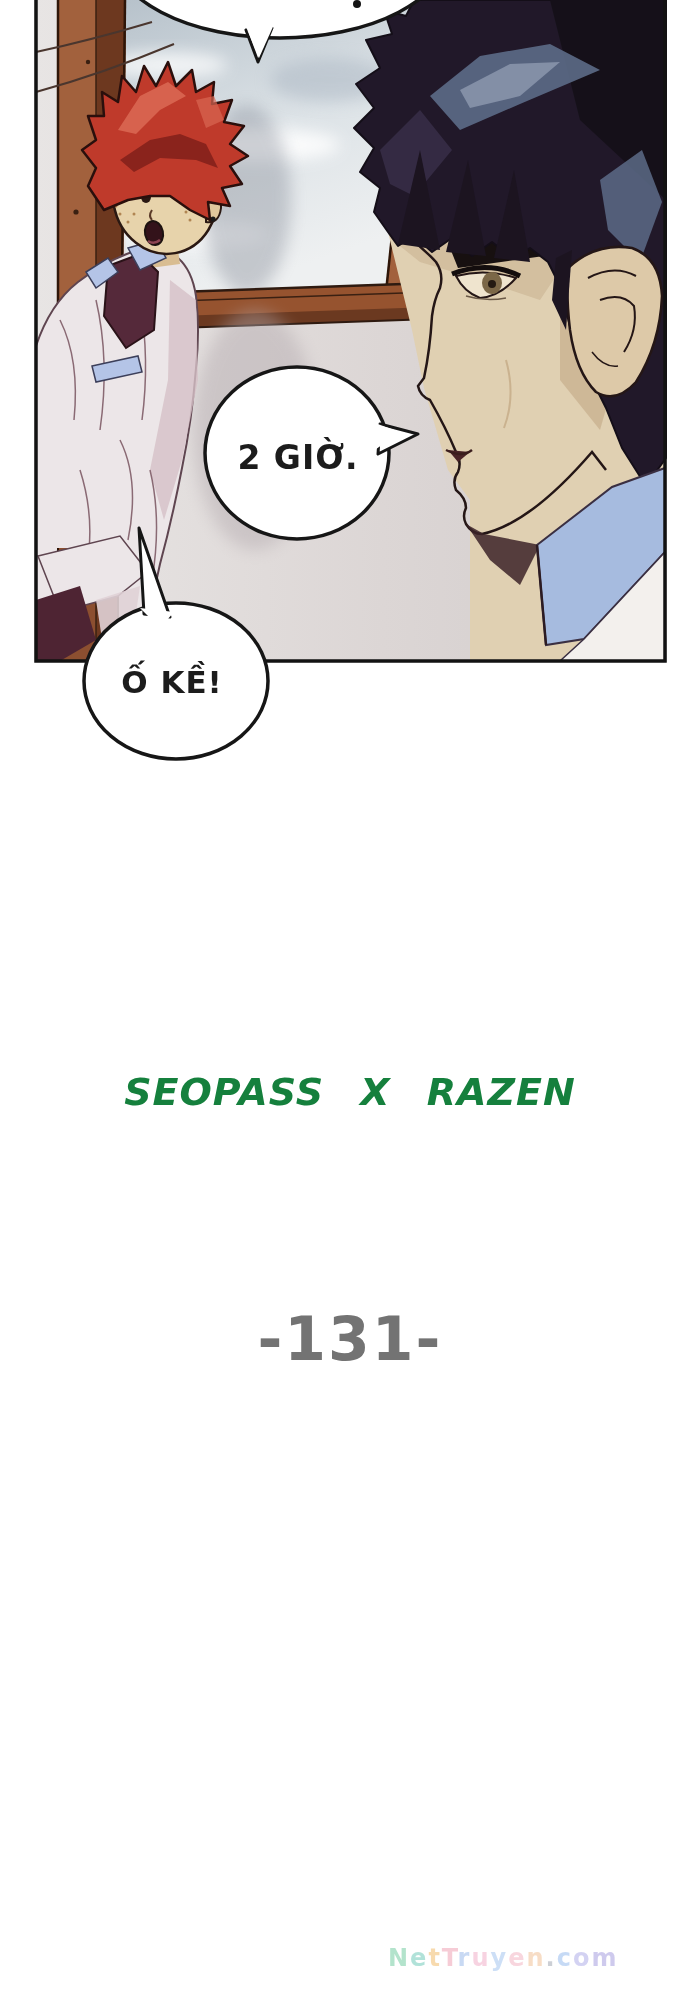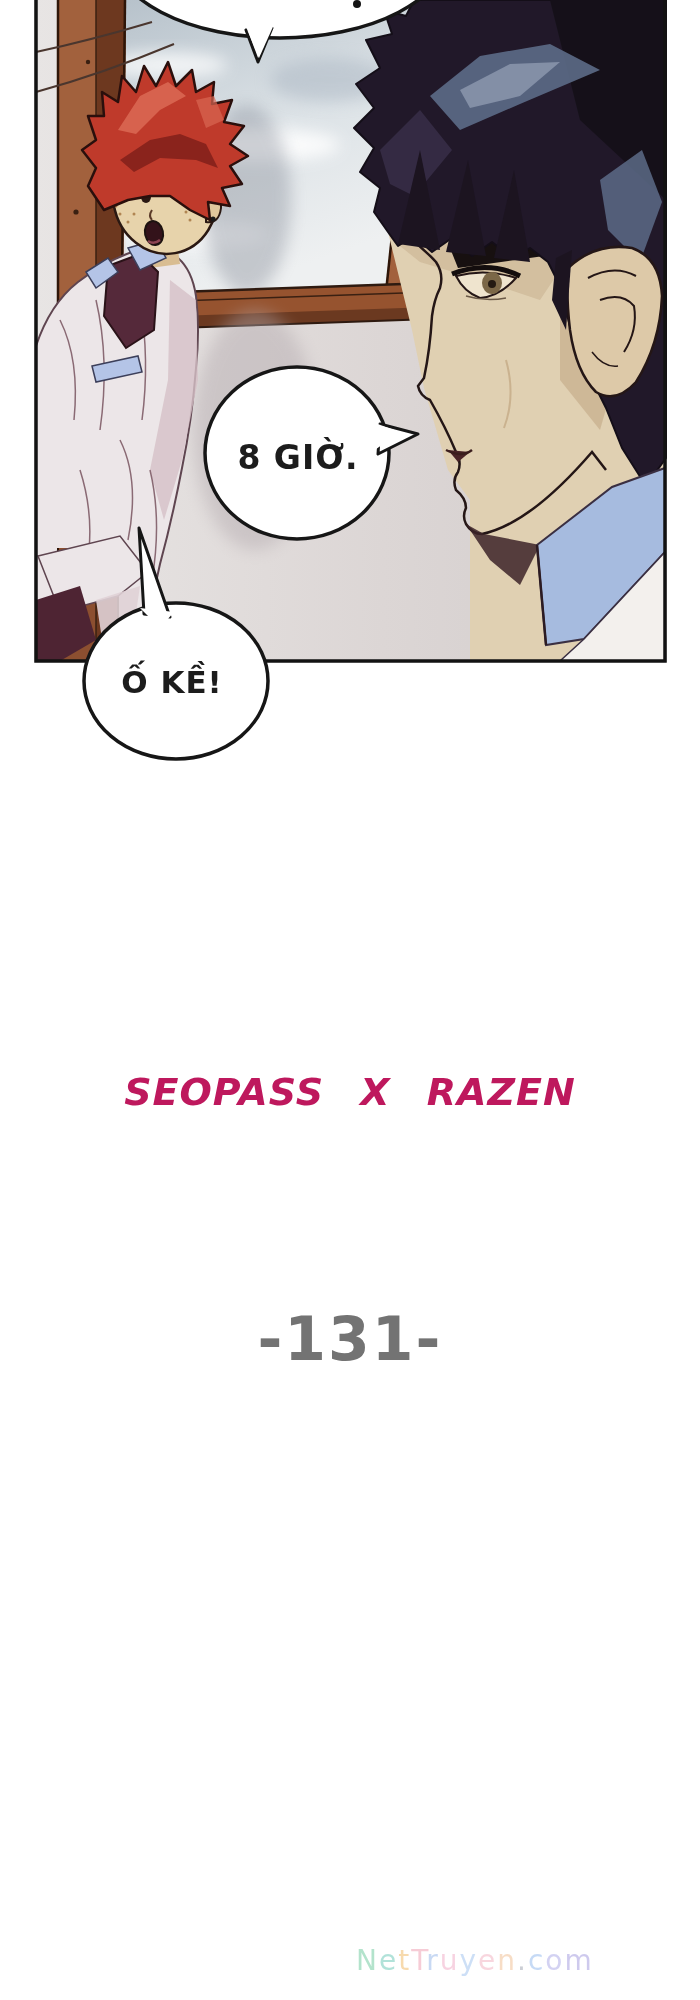--- a/index.html
+++ b/index.html
@@ -19,22 +19,22 @@
   .collab{
     position:absolute;left:0;top:1070px;width:700px;text-align:center;
     font-style:italic;font-weight:700;font-size:38px;letter-spacing:1px;
     word-spacing:22px;color:#6b6763;
   }
   .chapter{
     position:absolute;left:0;top:1304px;width:700px;text-align:center;
     font-weight:700;font-size:60px;letter-spacing:2px;color:#6e2040;
   }
   .watermark{
-    position:absolute;left:356px;top:1944px;white-space:nowrap;
-    font-weight:400;font-size:28px;letter-spacing:2px;opacity:0.5;
+    position:absolute;left:388px;top:1944px;white-space:nowrap;
+    font-weight:700;font-size:24px;letter-spacing:2px;opacity:0.5;
   }
 </style>
 </head>
 <body>
 
 <div class="page">
 
   <svg class="art" viewBox="0 0 700 800">
     <defs>
       <linearGradient id="wg" x1="0" y1="0" x2="1" y2="0">
@@ -244,20 +244,20 @@
       <polygon points="372,422 400,432 372,452" fill="#ffffff"></polygon>
     </g>
 
     <g>
       <ellipse cx="176" cy="681" rx="92" ry="78" fill="#ffffff" stroke="#161616" stroke-width="3.5"></ellipse>
       <polygon points="144,614 170,617 139,528" fill="#ffffff" stroke="#161616" stroke-width="3" stroke-linejoin="round"></polygon>
       <polygon points="140,608 174,612 160,628" fill="#ffffff"></polygon>
     </g>
   </svg>
 
-  <div class="bubble-text mid">8 GIỜ.</div>
+  <div class="bubble-text mid">2 GIỜ.</div>
   <div class="bubble-text bottom">Ố KỀ!</div>
 
-  <div class="collab" style="color: #be185d;">SEOPASS X RAZEN</div>
+  <div class="collab" style="color: #15803d;">SEOPASS X RAZEN</div>
   <div class="chapter" style="color: #737373;">-131-</div>
 
   <div class="watermark"><span style="color: rgb(105, 200, 154);">N</span><span style="color: rgb(102, 198, 180);">e</span><span style="color: rgb(240, 182, 96);">t</span><span style="color: rgb(239, 154, 174);">T</span><span style="color: rgb(146, 180, 232);">r</span><span style="color: rgb(240, 168, 196);">u</span><span style="color: rgb(156, 192, 238);">y</span><span style="color: rgb(242, 174, 190);">e</span><span style="color: rgb(240, 188, 142);">n</span><span style="color: rgb(154, 160, 172);">.</span><span style="color: rgb(143, 182, 236);">c</span><span style="color: rgb(168, 166, 230);">o</span><span style="color: rgb(159, 150, 221);">m</span></div>
 </div>
 
 </body></html>

